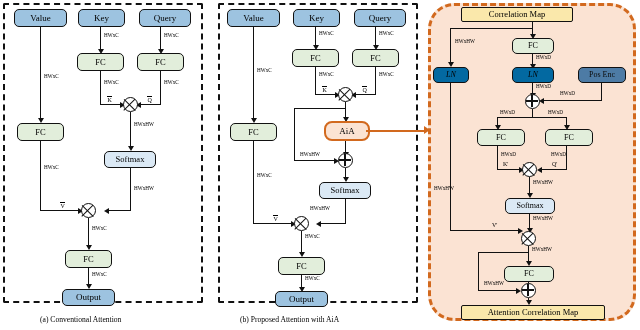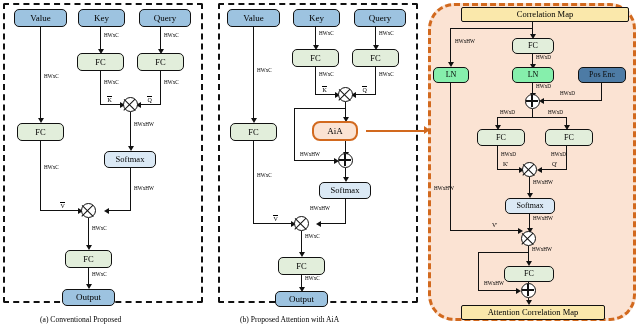--- a/index.html
+++ b/index.html
@@ -13,21 +13,21 @@
   .orange-panel{position:absolute;border:3px dashed #d2691e;border-radius:26px;
                 background:#fbe3d3;box-sizing:border-box;}
 
   
   .node{position:absolute;box-sizing:border-box;border:1.4px solid #111;
         border-radius:5px;display:flex;align-items:center;justify-content:center;
         text-align:center;line-height:1;}
   .n-blue{background:#9dc3e0;}
   .n-green{background:#e2eedb;}
   .n-softmax{background:#dbe9f5;}
-  .n-pink{background:#86efac;}
+  .n-pink{background:#0369a1;font-style:italic;}
   .n-posenc{background:#4d7ba5;color:#0b0b0b;}
   .n-yellow{background:#fae8ab;border-radius:2px;}
   .n-aia{background:#fbe3d3;border:2.4px solid #d2691e;border-radius:8px;}
 
   
   .lbl{position:absolute;font-size:5.2px;font-family:"Liberation Serif",serif;
        letter-spacing:0;white-space:nowrap;line-height:1;}
   .sym{position:absolute;font-size:6px;white-space:nowrap;line-height:1;}
   .sym .bar{border-top:1px solid #000;display:inline-block;padding:0 .5px;line-height:1;}
 
@@ -119,21 +119,21 @@
 <div class="ln lnv" style="left:88px;top:218px;height:28px;"></div>
 <div class="ah ah-d" style="left:85.5px;top:245px;"></div>
 <div class="lbl" style="left:92px;top:226px;">HWxC</div>
 <div class="node n-green" style="left:65px;top:250px;width:47px;height:18px;font-size:8.5px;">FC</div>
 
 <div class="ln lnv" style="left:88px;top:268px;height:17px;"></div>
 <div class="ah ah-d" style="left:85.5px;top:284px;"></div>
 <div class="lbl" style="left:92px;top:272px;">HWxC</div>
 <div class="node n-blue" style="left:62px;top:289px;width:53px;height:17px;font-size:9px;">Output</div>
 
-<div class="caption" style="left:40px;top:315px;">(a) Conventional Proposed</div>
+<div class="caption" style="left:40px;top:315px;">(a) Conventional Attention</div>
 
 <div class="dash-panel" style="left:218px;top:3px;width:200px;height:300px;"></div>
 
 <div class="node n-blue" style="left:227px;top:9px;width:53px;height:18px;font-size:9px;">Value</div>
 <div class="node n-blue" style="left:293px;top:9px;width:47px;height:18px;font-size:9px;">Key</div>
 <div class="node n-blue" style="left:354px;top:9px;width:52px;height:18px;font-size:9px;">Query</div>
 
 <div class="ln lnv" style="left:315px;top:27px;height:19px;"></div>
 <div class="ah ah-d" style="left:312.5px;top:45px;"></div>
 <div class="lbl" style="left:319px;top:31px;">HWxC</div>
@@ -165,21 +165,21 @@
 <div class="op mul" style="left:338px;top:87px;"></div>
 
 <div class="ln lnv" style="left:345px;top:102px;height:17px;"></div>
 <div class="ah ah-d" style="left:342.5px;top:117px;"></div>
 <div class="ln lnh" style="left:294px;top:108px;width:52px;"></div>
 <div class="ln lnv" style="left:294px;top:108px;height:53px;"></div>
 <div class="ln lnh" style="left:294px;top:160px;width:42px;"></div>
 <div class="ah ah-r" style="left:334px;top:157.8px;"></div>
 <div class="lbl" style="left:300px;top:152px;">HWxHW</div>
 
-<div class="node n-aia" style="left:312px;top:121px;width:46px;height:20px;font-size:9px;">AiA</div>
+<div class="node n-aia" style="left:324px;top:121px;width:46px;height:20px;font-size:9px;">AiA</div>
 
 <div class="ln lnh ln-or" style="left:366px;top:129.8px;width:60px;"></div>
 <div class="ah ah-r or" style="left:424px;top:126px;"></div>
 
 <div class="ln lnv" style="left:345px;top:141px;height:13px;"></div>
 <div class="ah ah-d" style="left:342.5px;top:152px;"></div>
 <div class="op add" style="left:338px;top:153px;"></div>
 
 <div class="ln lnv" style="left:345px;top:168px;height:11px;"></div>
 <div class="ah ah-d" style="left:342.5px;top:177px;"></div>
@@ -205,21 +205,21 @@
 
 <div class="ln lnv" style="left:301px;top:275px;height:13px;"></div>
 <div class="ah ah-d" style="left:298.5px;top:287px;"></div>
 <div class="lbl" style="left:305px;top:276px;">HWxC</div>
 <div class="node n-blue" style="left:275px;top:291px;width:53px;height:16px;font-size:9px;">Output</div>
 
 <div class="caption" style="left:240px;top:315px;">(b) Proposed Attention with AiA</div>
 
 <div class="orange-panel" style="left:428px;top:3px;width:208px;height:318px;"></div>
 
-<div class="node n-yellow" style="left:461px;top:7px;width:168px;height:15px;font-size:8.5px;">Correlation Map</div>
+<div class="node n-yellow" style="left:461px;top:7px;width:112px;height:15px;font-size:8.5px;">Correlation Map</div>
 
 <div class="ln lnh" style="left:450px;top:28px;width:83px;"></div>
 <div class="ln lnv" style="left:532px;top:22px;height:14px;"></div>
 <div class="ah ah-d" style="left:529.5px;top:34px;"></div>
 <div class="ln lnv" style="left:450px;top:28px;height:36px;"></div>
 <div class="ah ah-d" style="left:447.5px;top:62px;"></div>
 <div class="lbl" style="left:455px;top:39px;">HWxHW</div>
 
 <div class="node n-green" style="left:512px;top:38px;width:42px;height:16px;font-size:8px;">FC</div>
 

